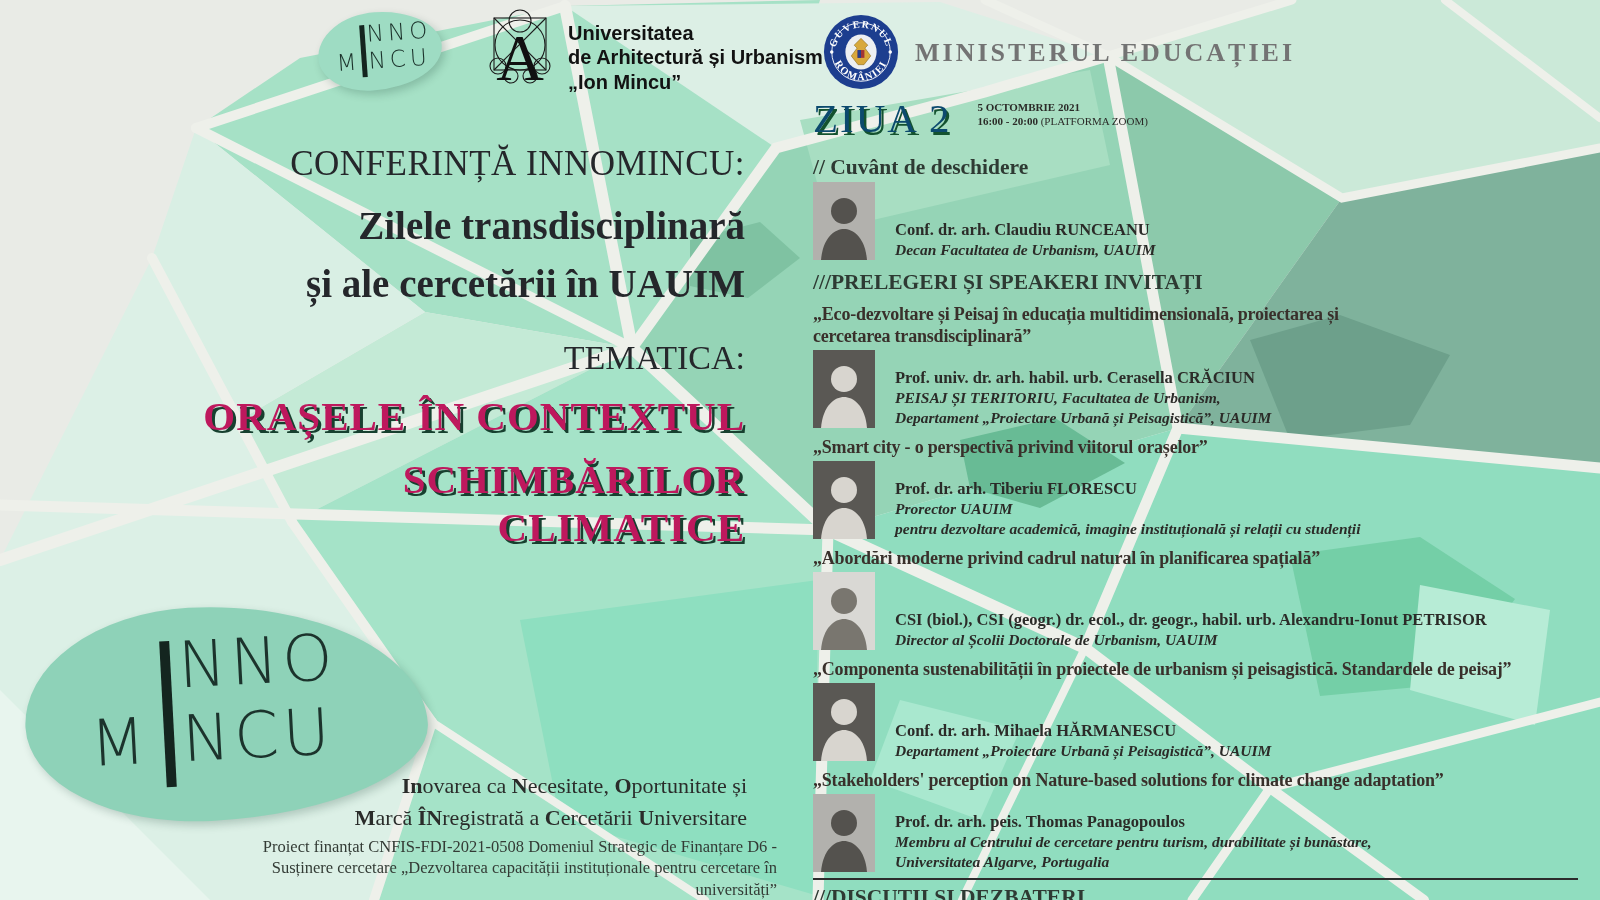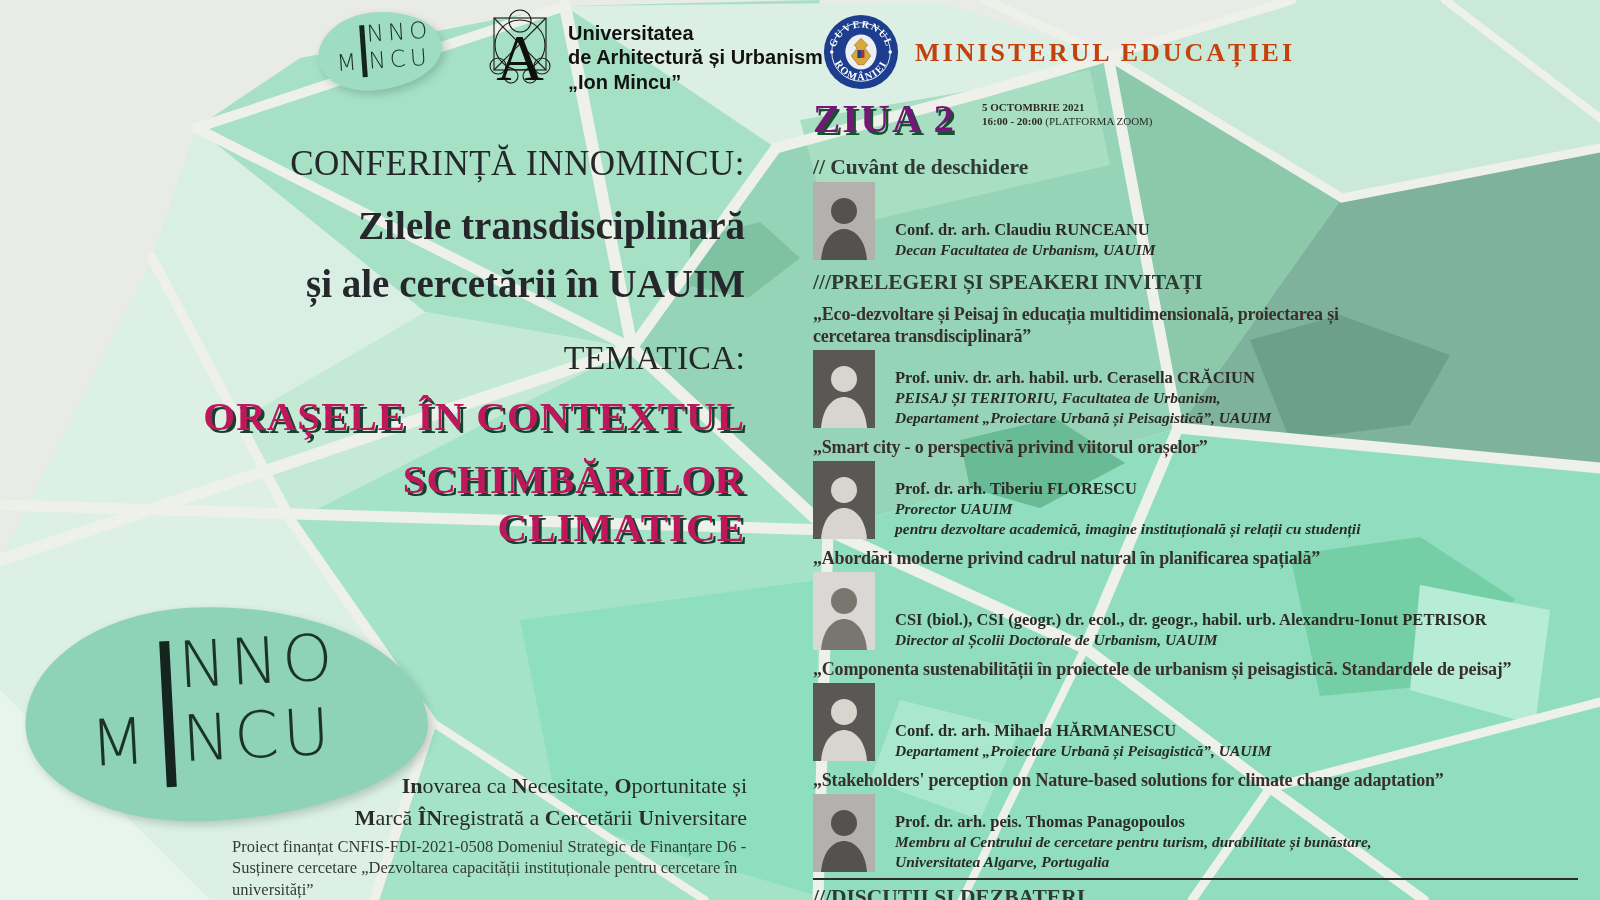--- a/index.html
+++ b/index.html
@@ -26,41 +26,41 @@
   .lg-big .r1{left:98px;top:-6px;}
   .lg-big .r2a{left:6px;top:68px;}
   .lg-big .r2b{left:98px;top:68px;}
 
   
   .uni-emblem{position:absolute;left:482px;top:5px;width:80px;height:92px;}
   .uni-name{position:absolute;left:568px;top:21px;font-family:Liberation Sans, sans-serif;
     font-weight:700;font-size:20px;line-height:1.22;color:#121212;}
   .gov-seal{position:absolute;left:822px;top:13px;width:78px;height:78px;}
   .ministry{position:absolute;left:915px;top:38px;font-size:26px;font-weight:700;
-    letter-spacing:3px;color:#c2410c;}
+    letter-spacing:3px;color:#737373;}
 
   
   .left-block{position:absolute;left:145px;top:100px;width:600px;text-align:right;color:#25272b;margin-top:44px;}
   .lt1{font-size:35px;letter-spacing:.5px;}
   .lt2{font-size:39px;font-weight:700;margin-top:19px;}
   .lt3{font-size:39px;font-weight:700;margin-top:13px;}
   .ltem{font-size:34px;margin-top:33px;}
   .lth{font-size:41px;font-weight:700;letter-spacing:1px;color:#be185d;
     text-shadow:3px 3px 0 #17402f;margin-top:15px;}
 
   
   .tagline{position:absolute;left:190px;top:770px;width:557px;text-align:right;
     font-size:22px;line-height:1.45;color:#2a2c2a;}
-  .funding{position:absolute;left:232px;top:836px;width:545px;text-align:left;
+  .funding{position:absolute;left:232px;top:836px;width:545px;text-align:right;
     font-size:16.5px;line-height:1.3;color:#333b35;}
 
   
   .program{position:absolute;left:813px;top:98px;width:790px;color:#2b2b28;}
   .dayrow{display:flex;gap:26px;align-items:flex-start;height:46px;}
-  .day{font-size:41px;font-weight:700;color:#701a75;letter-spacing:2px;line-height:1;
+  .day{font-size:41px;font-weight:400;color:#0c4a6e;letter-spacing:2px;line-height:1;
     text-shadow:2.5px 2.5px 0 #14522f;}
   .daymeta{font-size:11px;font-weight:700;line-height:1.3;padding-top:2px;}
   .platform{font-weight:400;}
   .sec{font-size:21.5px;font-weight:700;color:#2e3a33;}
   .opening-header{margin-top:11px;}
   .lectures-header{margin-top:10px;}
   .person{display:flex;gap:20px;align-items:flex-end;margin-top:2px;}
   .photo{width:62px;height:78px;flex:none;}
   .photo svg{display:block;}
   .ptext{padding-bottom:1px;}

